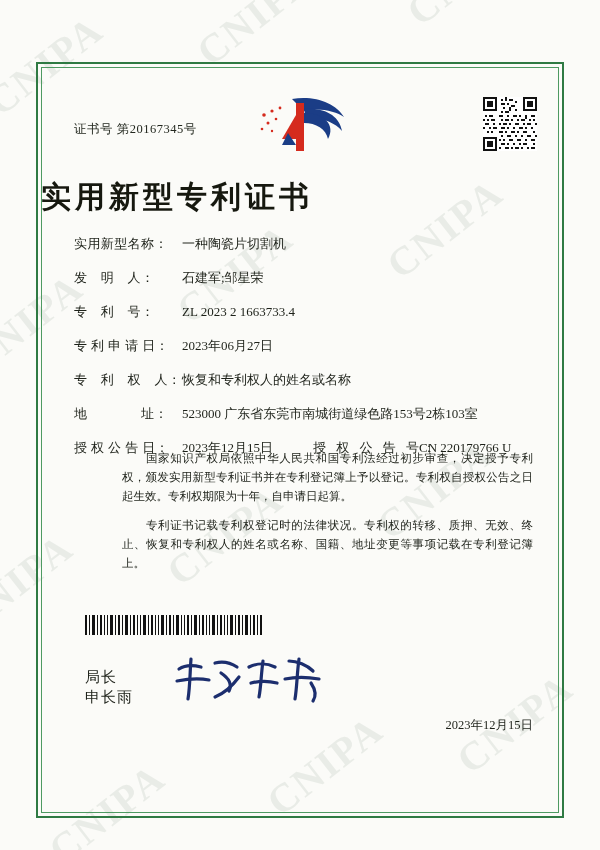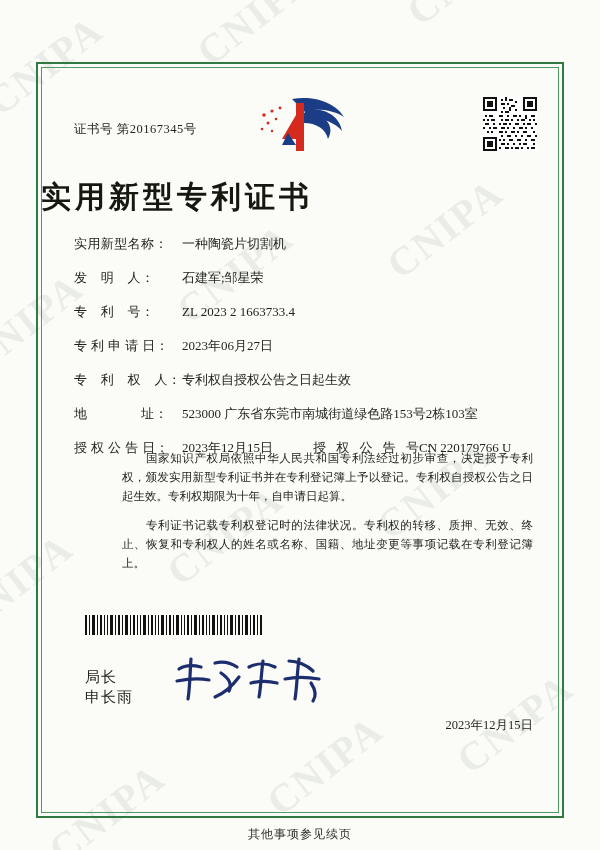--- a/index.html
+++ b/index.html
@@ -380,21 +380,21 @@
       <div class="row">
         <span class="lbl">发　明　人：</span><span class="val">石建军;邹星荣</span>
       </div>
       <div class="row">
         <span class="lbl">专　利　号：</span><span class="val">ZL 2023 2 1663733.4</span>
       </div>
       <div class="row">
         <span class="lbl">专 利 申 请 日：</span><span class="val">2023年06月27日</span>
       </div>
       <div class="row">
-        <span class="lbl">专　利　权　人：</span><span class="val">专利权自授权公告之日起生效</span>
+        <span class="lbl">专　利　权　人：</span><span class="val">恢复和专利权人的姓名或名称</span>
       </div>
       <div class="row">
         <span class="lbl">地　　　　址：</span><span class="val">523000 广东省东莞市南城街道绿色路153号2栋103室</span>
       </div>
       <div class="row">
         <span class="lbl">授 权 公 告 日：</span><span class="val">2023年12月15日</span><span class="val2-lbl">授 权 公 告 号：</span><span class="val">CN 220179766 U</span>
       </div>
     </div>
 
     <div class="paras">
@@ -480,14 +480,13 @@
           <path d="M114 26 C124 24, 136 24, 148 26"></path>
           <path d="M140 30 C144 36, 146 42, 142 48"></path>
         </g>
       </svg>
     </div>
 
     <div class="issue-date">2023年12月15日</div>
 
   </div>
 
-  <div class="footer-note">其他事项参见续页</div>
 </div>
 
 </body></html>

